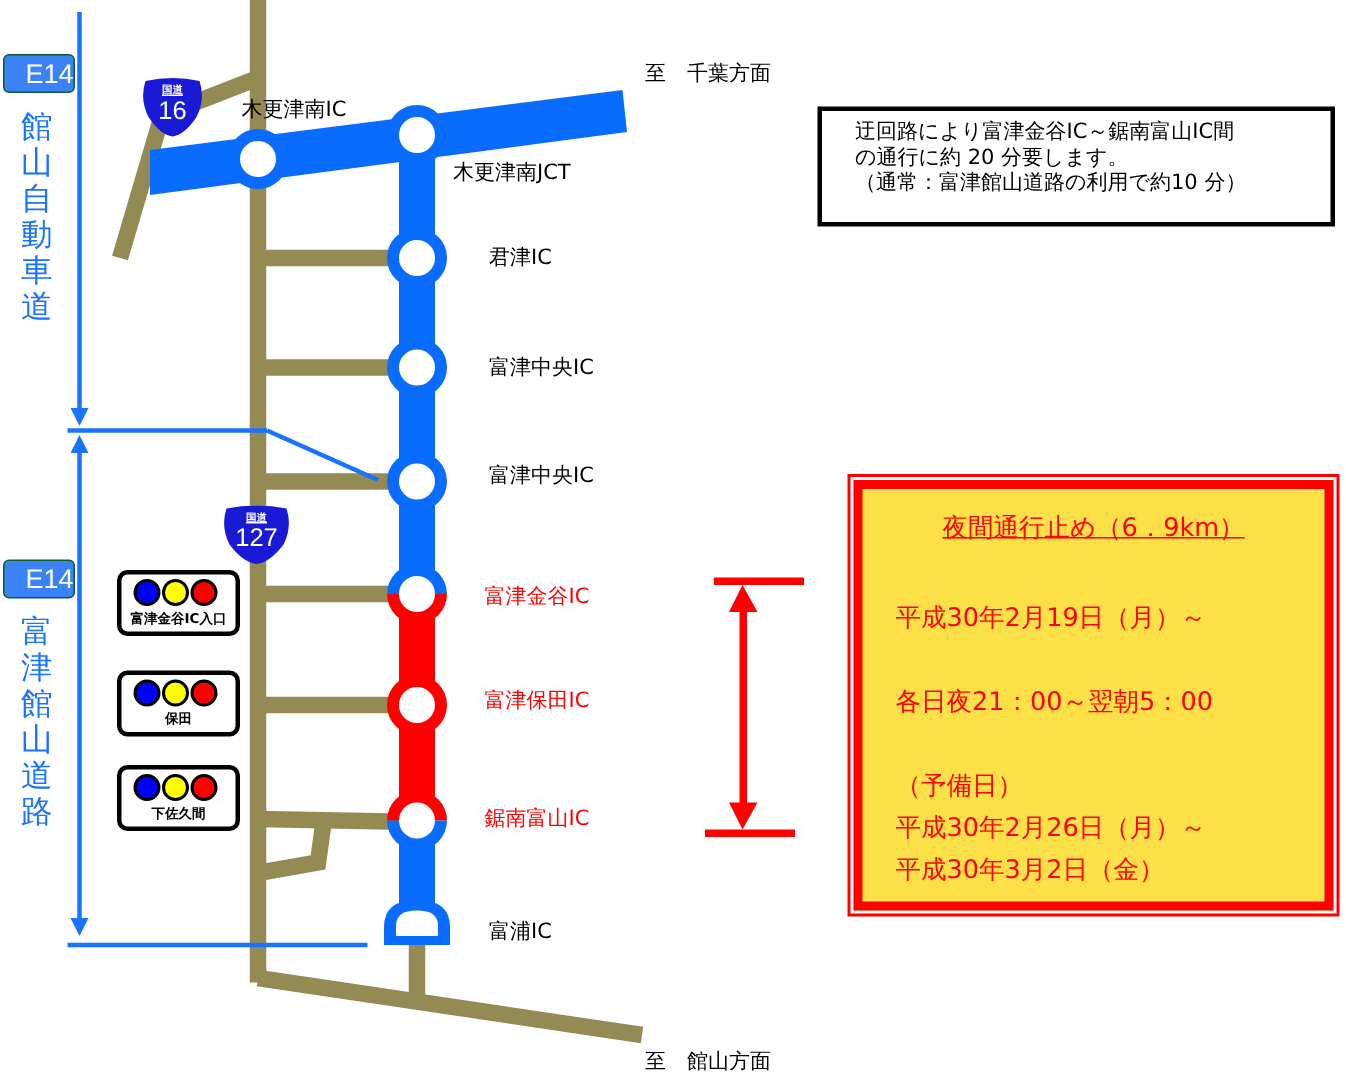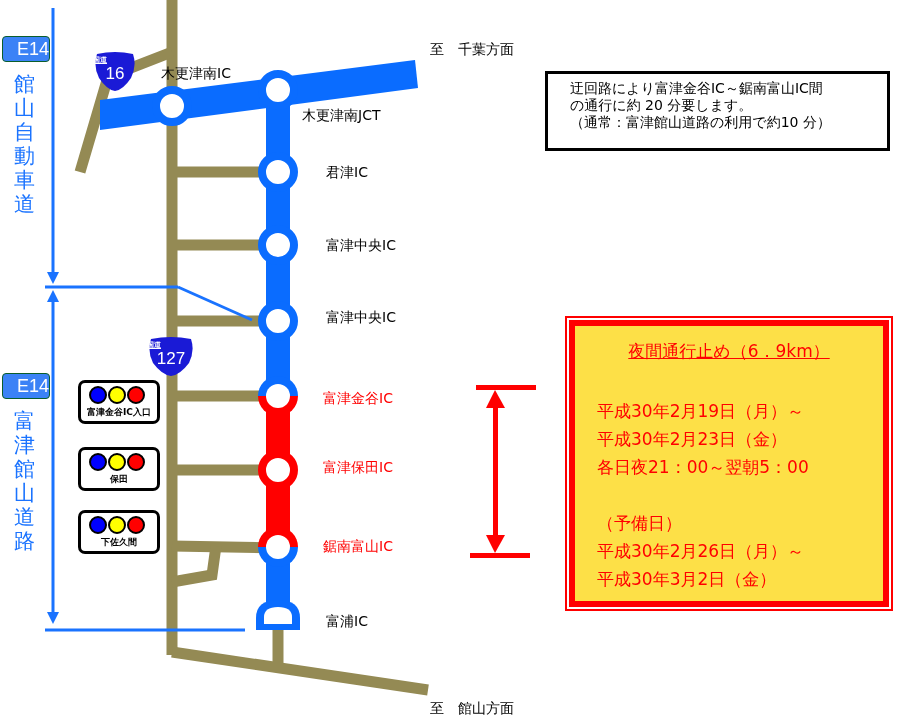--- a/index.html
+++ b/index.html
@@ -7,21 +7,21 @@
          font-family: "DejaVu Sans", "Liberation Sans", sans-serif; }
   #map { position: absolute; left: 0; top: 0; }
   .lbl { position: absolute; white-space: nowrap; font-size: 14px; color: #000; line-height: 1; }
   .lbl.red { color: #ff0000; }
   .e14 { position: absolute; width: 46px; height: 24px; background: #3b82f6; border: 1px solid #0b5e2b;
          border-radius: 4px; color: #fff; font-family: "Liberation Sans", sans-serif; font-size: 18px;
          line-height: 24px; text-align: right; }
   .vtext { position: absolute; width: 24px; color: #1a73ff; font-size: 21px; line-height: 24px;
            text-align: left; word-break: break-all; }
   .route-shield { position: absolute; width: 44px; height: 40px; }
-  .route-shield .kokudo { position: absolute; top: 3px; left: 0; width: 100%; 
+  .route-shield .kokudo { position: absolute; top: 3px; left: 0; width: 100%; text-align: center;
                           color: #fff; font-size: 7px; font-weight: bold; text-decoration: underline; }
   .route-shield .num { position: absolute; top: 12px; left: 0; width: 100%; text-align: center;
                        color: #fff; font-size: 17px; font-family: "Liberation Sans", sans-serif; }
   .signal { position: absolute; width: 82px; height: 44px; border: 3px solid #000; border-radius: 7px;
             background: #fff; box-sizing: border-box; }
   .signal .lamps { position: absolute; top: 3px; left: 8px; display: flex; gap: 1px; }
   .signal .lamp { width: 18px; height: 18px; border-radius: 50%; border: 2px solid #000; box-sizing: border-box; }
   .signal .name { position: absolute; bottom: 2px; left: 0; width: 100%; text-align: center;
                   font-size: 9px; font-weight: bold; }
   .detour { position: absolute; left: 545px; top: 71px; width: 345px; height: 80px; border: 3px solid #000;
@@ -162,19 +162,18 @@
 
 <div class="detour">
   <div>迂回路により富津金谷IC～鋸南富山IC間</div>
   <div>の通行に約 20 分要します。</div>
   <div>（通常：富津館山道路の利用で約10 分）</div>
 </div>
 
 <div class="closure">
   <div class="title">夜間通行止め（6．9km）</div>
   <div class="line" style="top:74px;">平成30年2月19日（月）～</div>
-  <div class="line" style="top:102px;">平成30年2月23日（金）</div>
   <div class="line" style="top:130px;">各日夜21：00～翌朝5：00</div>
   <div class="line" style="top:158px;"></div>
   <div class="line" style="top:186px;">（予備日）</div>
   <div class="line" style="top:214px;">平成30年2月26日（月）～</div>
   <div class="line" style="top:242px;">平成30年3月2日（金）</div>
 </div>
 
 </body></html>

